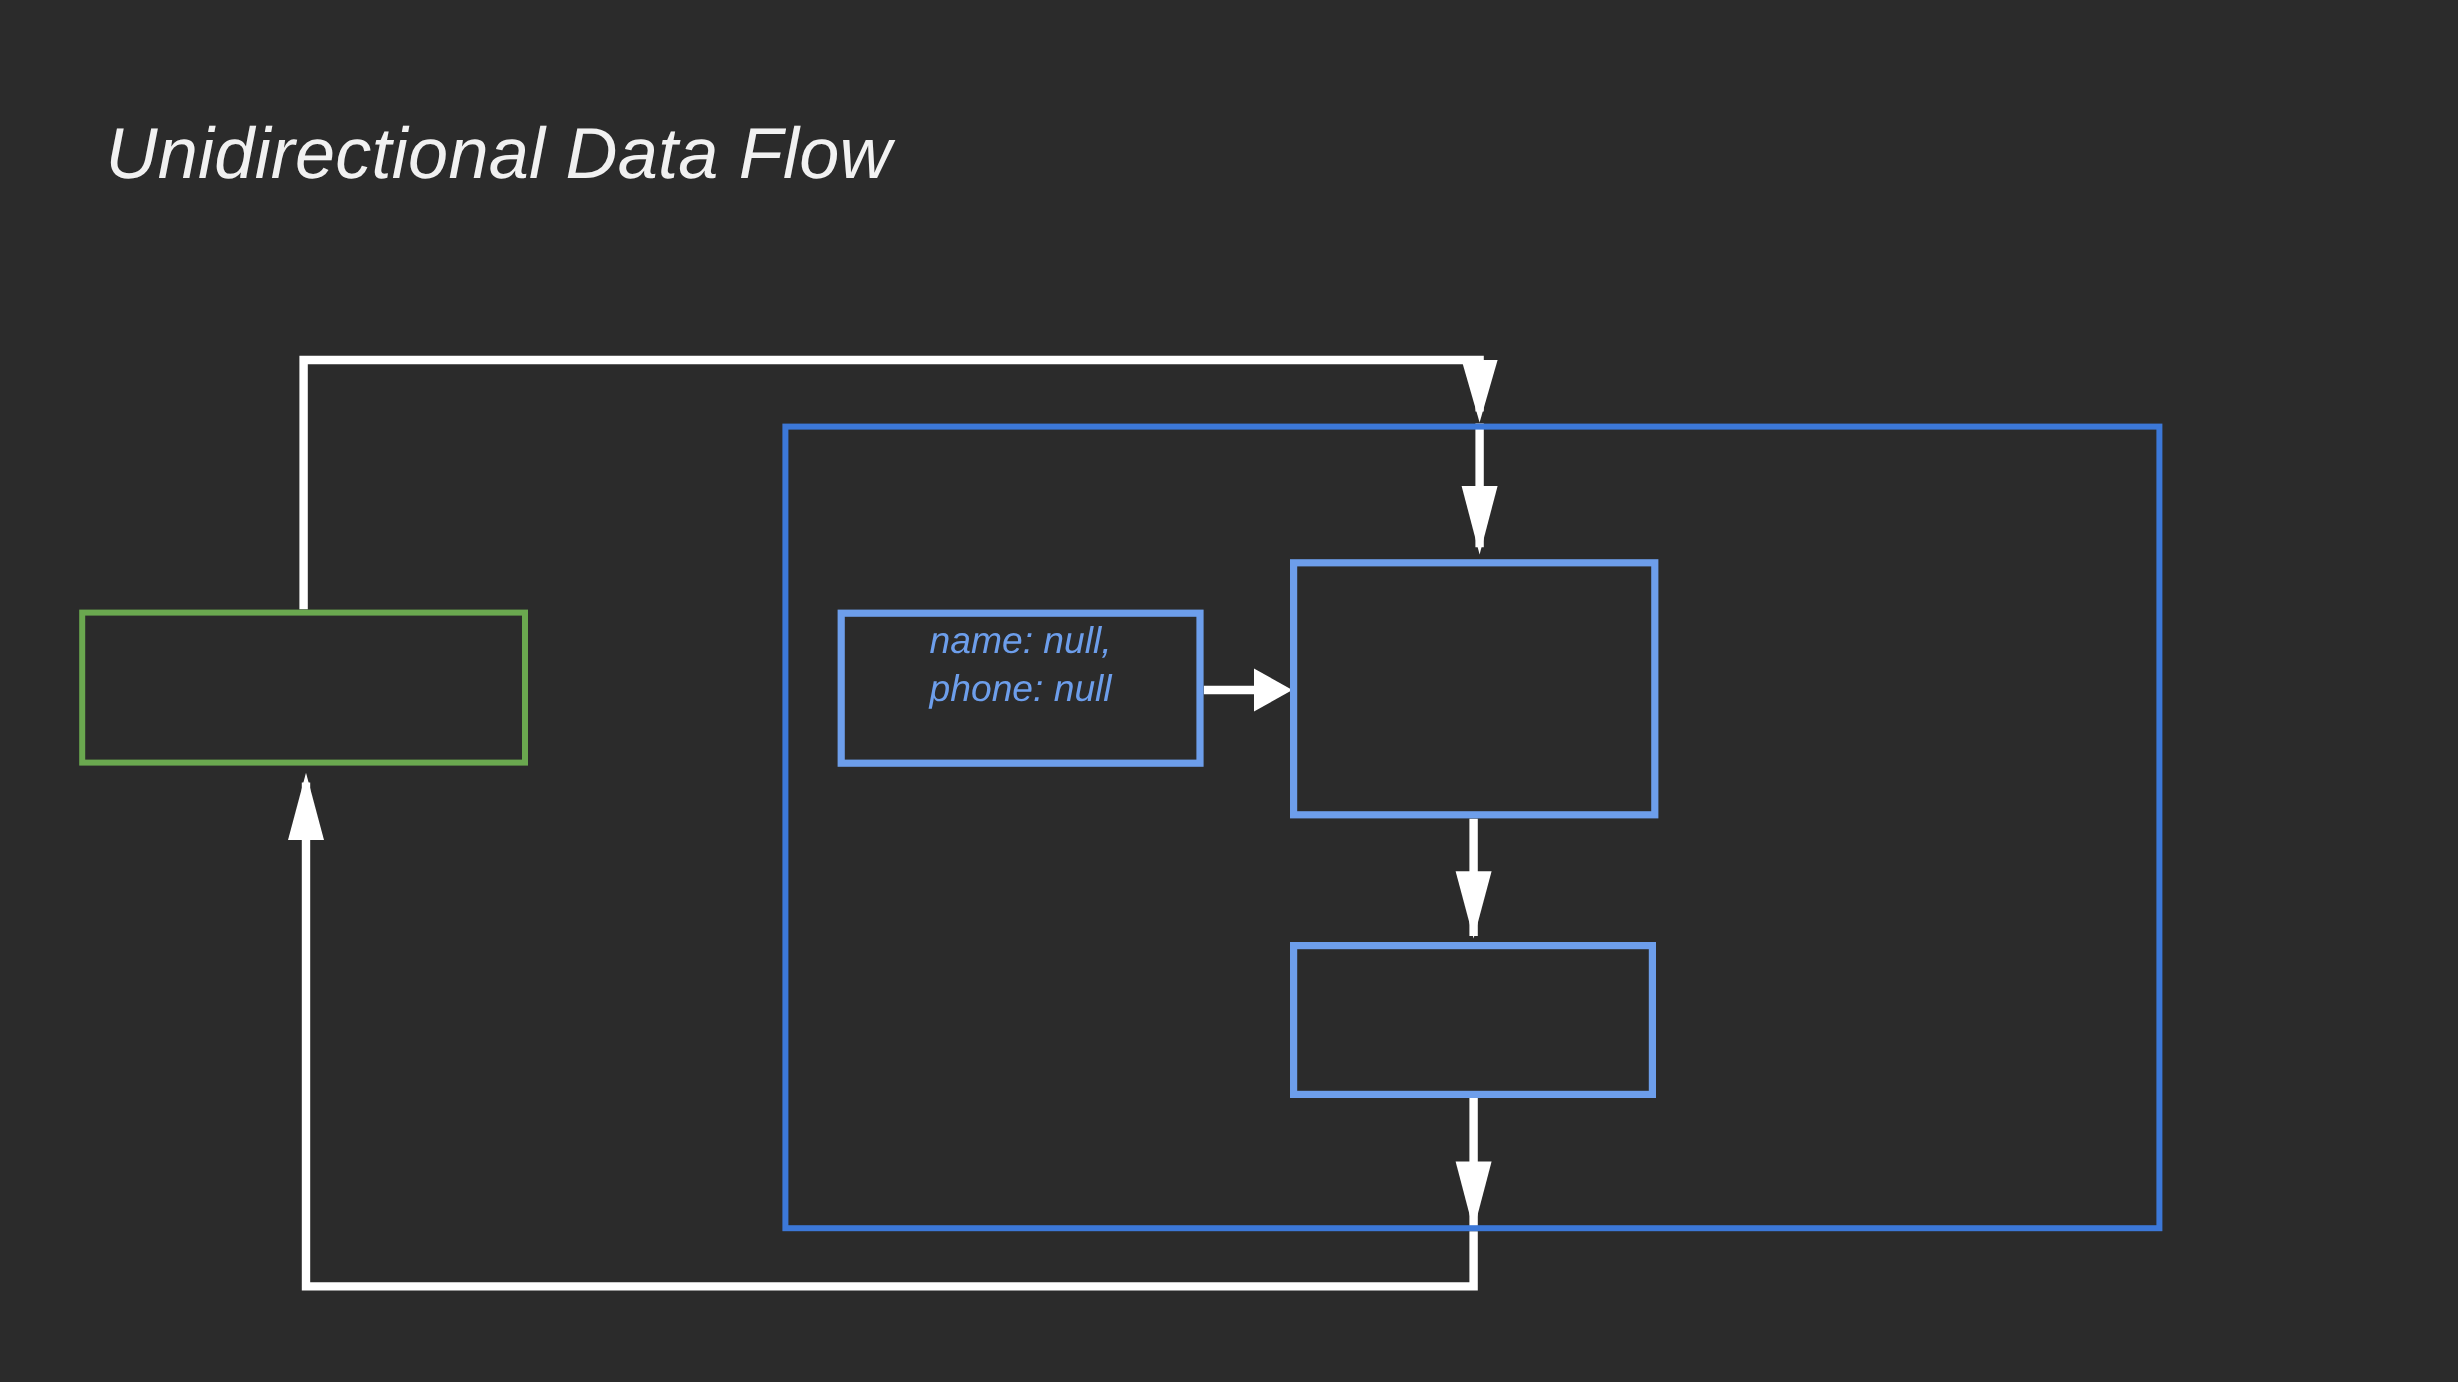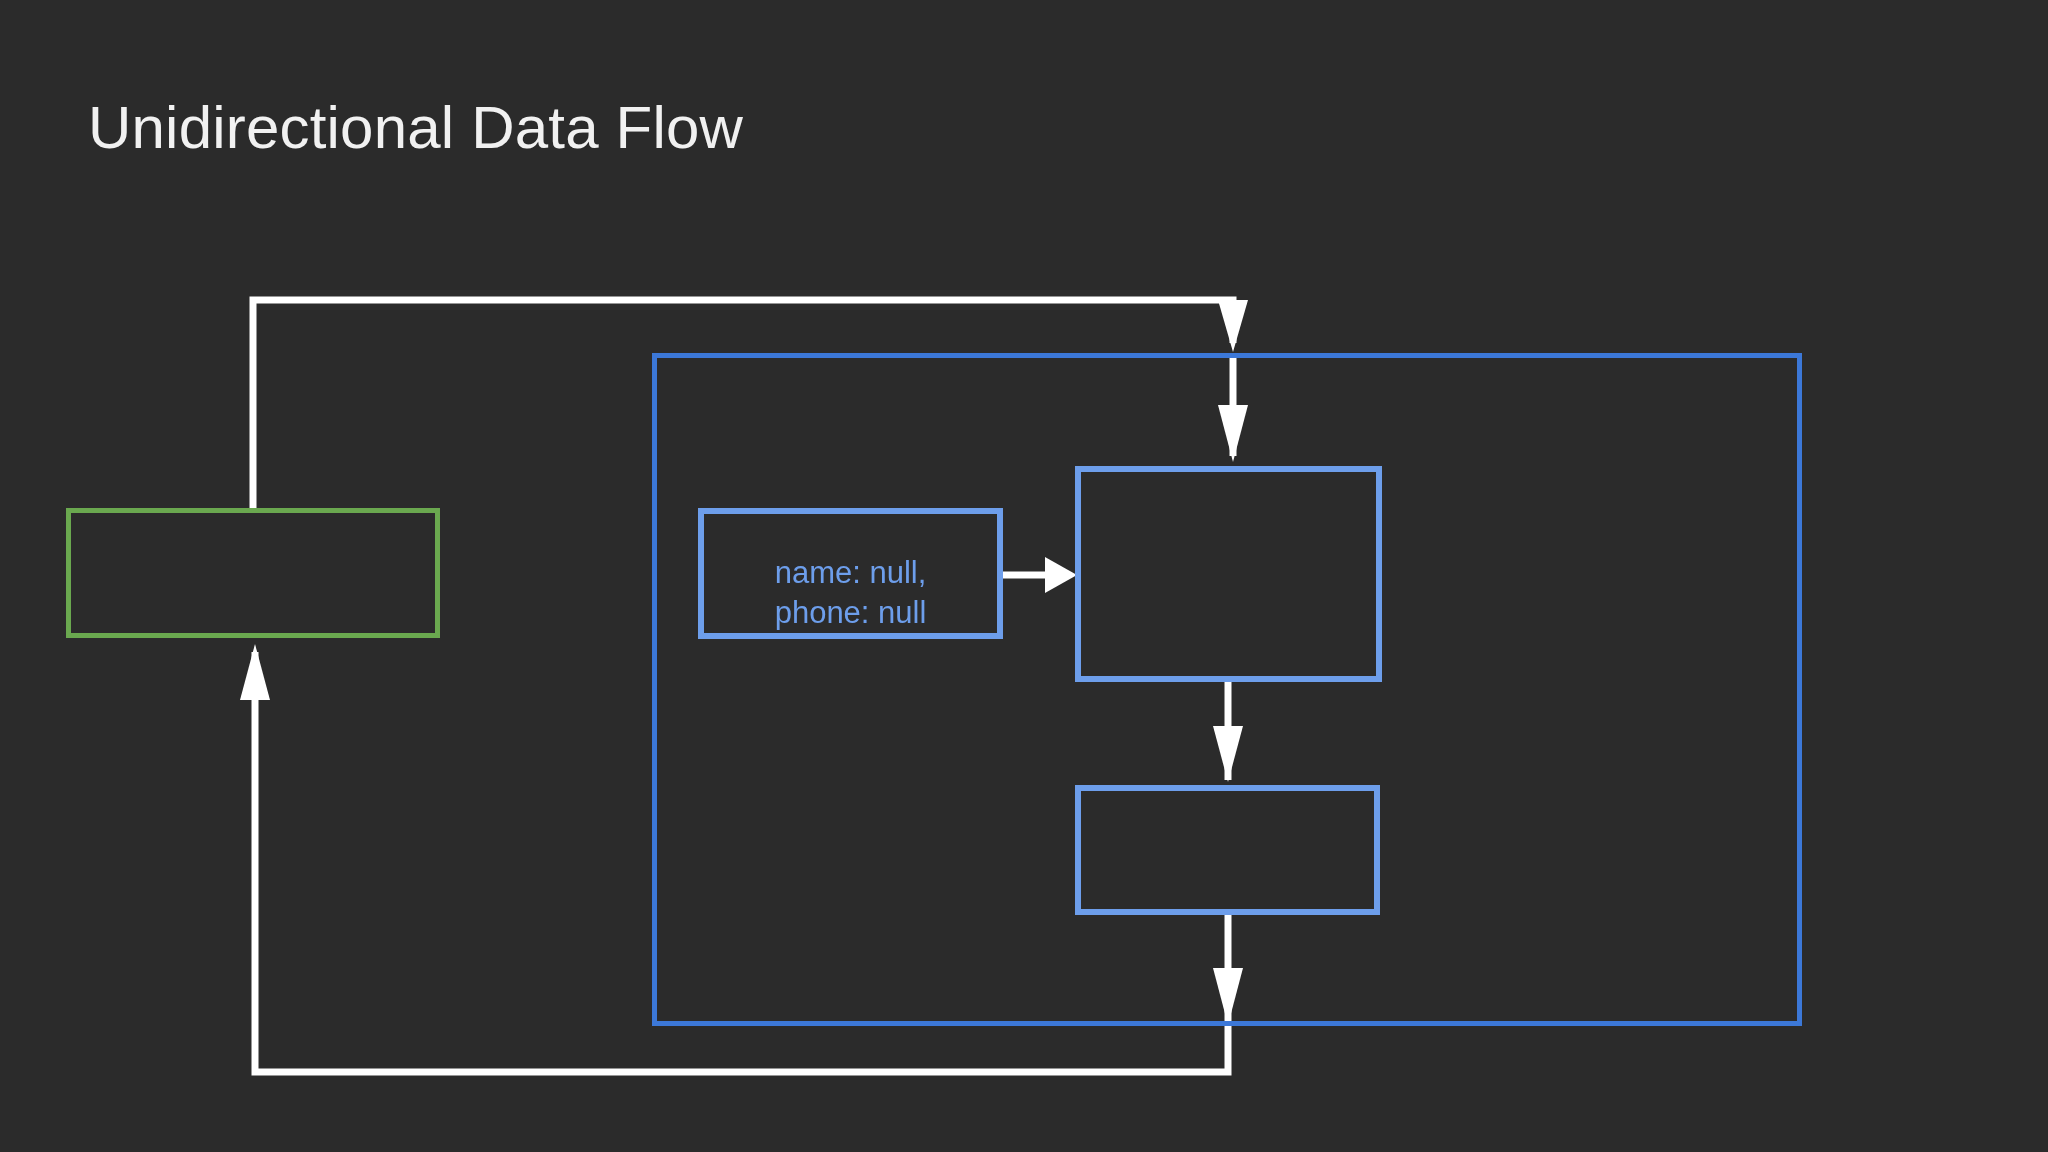--- a/index.html
+++ b/index.html
@@ -7,38 +7,38 @@
   }
   body {
     width: 2048px; height: 1152px;
     background: #2b2b2b;
     font-family: "Liberation Sans", sans-serif;
     overflow: hidden;
     position: relative;
   }
   #slide {
     position: absolute; inset: 0;
-    width: 2048px; height: 1152px;
+    width: 2048px; height: 1152px; font-style: italic;
   }
   #title {
     position: absolute;
     left: 88px; top: 92px;
     font-size: 60px;
     line-height: 72px;
     color: #f1f1f1;
     font-weight: 400;
     letter-spacing: 0.2px;
     white-space: nowrap;
   }
   .node {
     position: absolute;
     box-sizing: border-box;
     background: #2b2b2b;
     display: flex;
-    align-items: flex-end;
+    align-items: flex-start;
     justify-content: center;
     text-align: center;
   }
   #store-node {
     left: 66px; top: 508px;
     width: 374px; height: 130px;
     border: 5px solid #6aa84f;
   }
   #app-container {
     position: absolute;

